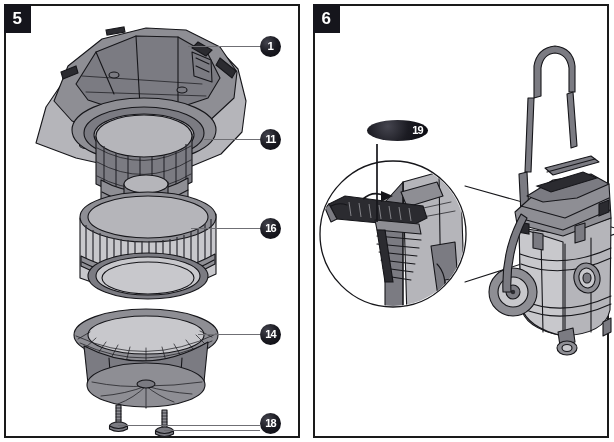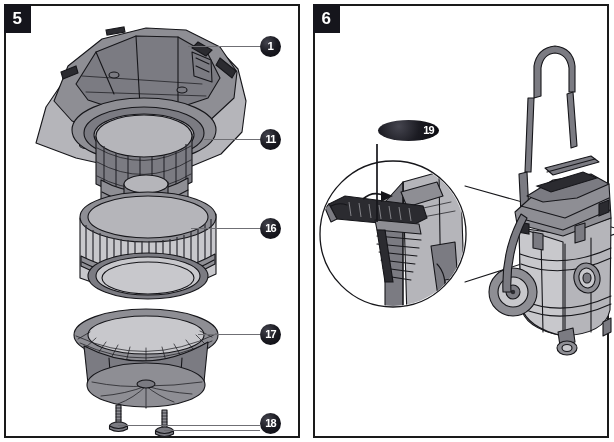--- a/index.html
+++ b/index.html
@@ -248,21 +248,21 @@
     <div class="leader h" style="left:182px; top:40px;  width:72px;"></div>
     <div class="leader h" style="left:198px; top:133px; width:56px;"></div>
     <div class="leader h" style="left:185px; top:222px; width:69px;"></div>
     <div class="leader h" style="left:192px; top:328px; width:62px;"></div>
     <div class="leader h" style="left:112px; top:419px; width:142px;"></div>
     <div class="leader h" style="left:158px; top:424px; width:96px;"></div>
 
     <div class="callout" style="left:254px; top:30px;">1</div>
     <div class="callout wide" style="left:254px; top:123px;">11</div>
     <div class="callout wide" style="left:254px; top:212px;text-align:center;">16</div>
-    <div class="callout wide" style="left:254px; top:318px;">17</div>
+    <div class="callout wide" style="left:254px; top:318px;">14</div>
     <div class="callout wide" style="left:254px; top:407px;">18</div>
   </div>
 
   <div class="panel" id="panel-6">
 
     <div class="panel-badge">6</div>
 
     <svg class="art" width="292" height="430" viewBox="0 0 292 430">
 
       <g>
@@ -370,16 +370,16 @@
         <path class="f-mid2" d="M243 326 L258 322 L260 336 L245 340 Z"></path>
         <ellipse class="f-mid" cx="252" cy="342" rx="10" ry="7"></ellipse>
         <ellipse class="f-lite2" cx="252" cy="342" rx="5" ry="3.5"></ellipse>
 
         <path class="f-mid2" d="M288 316 L296 312 L296 326 L288 330 Z"></path>
       </g>
 
       <path class="ln-w" d="M62 138 L62 216"></path>
     </svg>
 
-    <div class="callout wide" style="left:63px; top:114px;padding-left:40px;">19</div>
+    <div class="callout wide" style="left:52px; top:114px;padding-left:40px;">19</div>
   </div>
 
 </div>
 
 </body></html>

